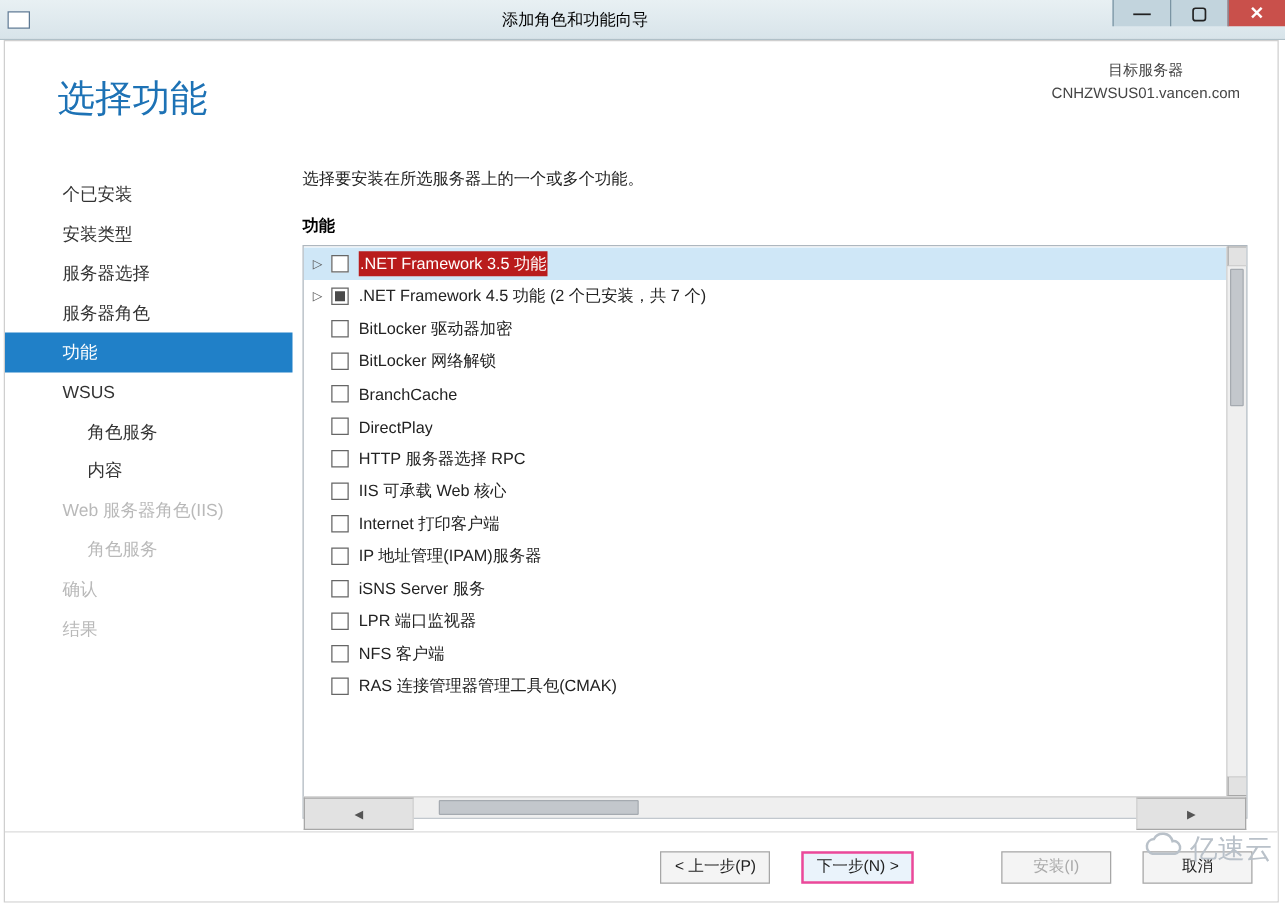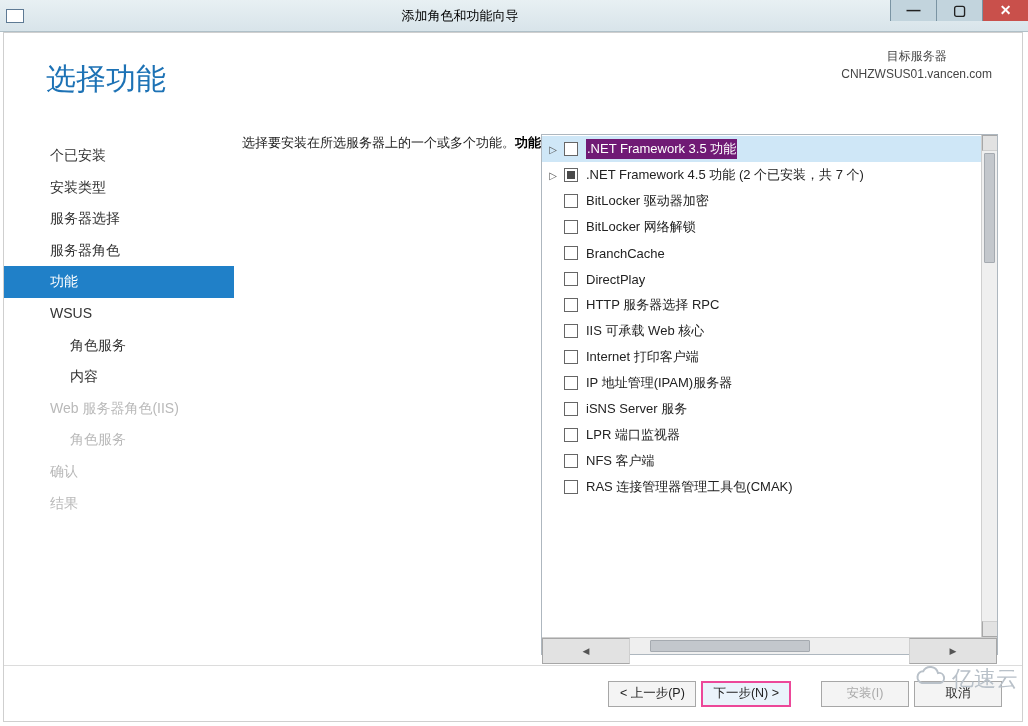--- a/index.html
+++ b/index.html
@@ -76,21 +76,21 @@
     line-height: 1.4;
   }
   .side-item.indent { padding-left: 66px; }
   .side-item.selected {
     background:#2080c8; color:#fff;
   }
   .side-item.disabled { color:#b9b9b9; cursor:default; }
   .main {
     flex:1; display:flex; padding: 12px 8px 10px 8px; gap: 18px; min-width:0;
   }
-  .feature-area { flex:1; min-width:0; display:flex; }
+  .feature-area { flex:1; min-width:0; display:flex; flex-direction:column; }
   .instr { font-size:13px; color:#222; margin-bottom:20px; }
   .section-label { font-size:13px; font-weight:bold; margin-bottom:6px; }
   .feature-box {
     flex:1; border:1px solid #aeb7bf;
     display:flex; flex-direction:column;
     min-height:0;
   }
   .feature-scroll {
     flex:1; overflow:hidden; position:relative;
   }
@@ -117,21 +117,21 @@
     position:relative;
   }
   .feat-row input[type=checkbox].partial::after {
     content:""; position:absolute; inset:2px; background:#4a4a4a;
   }
   .feat-row .label { white-space:nowrap; overflow:hidden; text-overflow:ellipsis; }
   .feat-row.sel {
     background:#cfe7f7;
   }
   .feat-row.sel .label {
-    background:#701a75; color:#fff; padding:1px 1px;
+    background:#b91c1c; color:#fff; padding:1px 1px;
   }
 
   .vscroll {
     position:absolute; right:0; top:0; bottom:0; width:16px;
     background:#efefef; border-left:1px solid #cfcfcf;
   }
   .vscroll .btn {
     position:absolute; left:0; right:0; height:16px;
     background:#e2e2e2; display:flex; align-items:center; justify-content:center;
     font-size:9px; color:#555; cursor:pointer;
@@ -157,21 +157,21 @@
     background:#c3c7cc; border:1px solid #a5aab0; border-radius:1px; cursor:pointer;
   }
 
   .desc-pane { width:258px; }
   .desc-text { font-size:13px; color:#222; line-height:1.7; margin-top:6px; }
 
   .footer {
     height:56px;
     border-top:1px solid #dcdcdc;
     display:flex; align-items:center; justify-content:flex-end;
-    padding: 0 20px; gap:5px;
+    padding: 0 20px; gap:25px;
     background:#fff;
   }
   .btn {
     min-width:88px; height:26px;
     border:1px solid #a7a7a7; background:#f4f4f4;
     font-size:12.5px; color:#222; display:inline-flex;
     align-items:center; justify-content:center;
     cursor:pointer;
     padding: 0 10px;
   }

